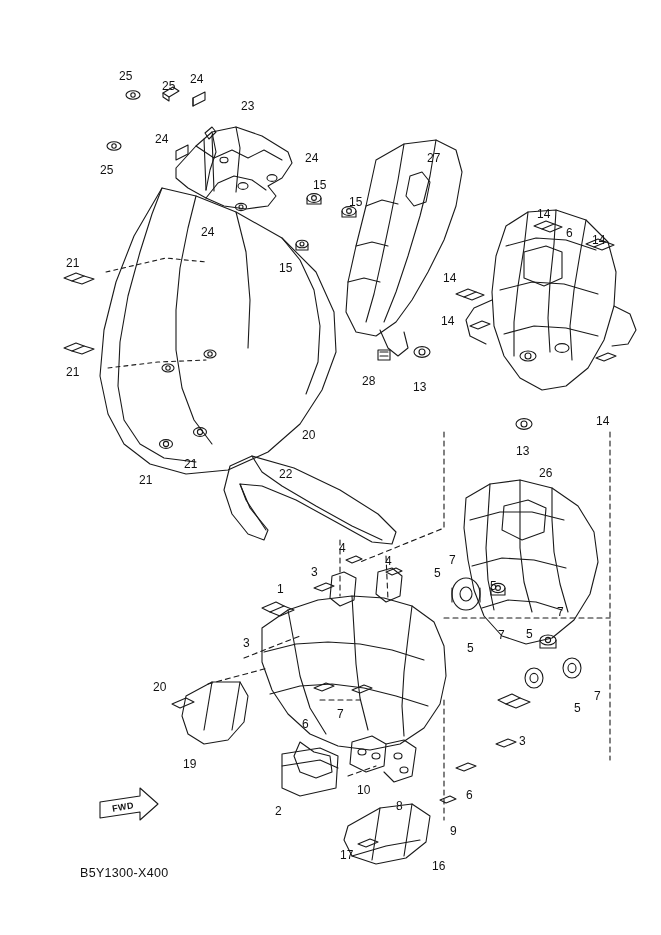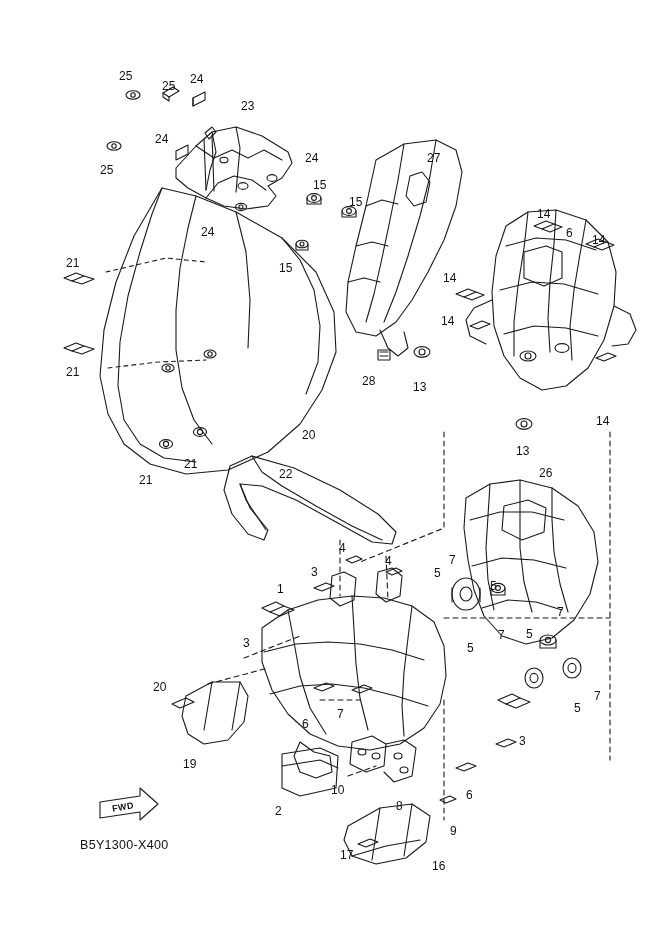--- a/index.html
+++ b/index.html
@@ -2,21 +2,21 @@
 <html><head>
 <meta charset="utf-8">
 <style>
   html,body{margin:0;padding:0;background:#ffffff;}
   body{width:661px;height:935px;position:relative;overflow:hidden;
        font-family:"Liberation Sans", sans-serif;color:#000;}
   #sheet{position:absolute;inset:0;padding-left:27px;}
   svg#art{position:absolute;left:0;top:0;width:661px;height:935px;}
   .num{position:absolute;font-size:12px;line-height:12px;color:#111;
        font-family:"Liberation Sans", sans-serif;white-space:nowrap;}
-  .partcode{position:absolute;font-size:12.5px;letter-spacing:.3px;color:#111;}
+  .partcode{position:absolute;font-size:12.5px;letter-spacing:.3px;color:#111;margin-top:28px;}
   .fwdlabel{position:absolute;font-size:9px;font-weight:bold;color:#111;
             transform:rotate(-10deg);letter-spacing:.5px;}
 </style>
 </head>
 <body>
 
 <div id="sheet">
 
 <svg id="art" viewBox="0 0 661 935" xmlns="http://www.w3.org/2000/svg">
   <g fill="none" stroke="#1a1a1a" stroke-width="1.1" stroke-linejoin="round" stroke-linecap="round">
@@ -254,21 +254,21 @@
 <span class="num" style="left:498px;top:629px">7</span>
 <span class="num" style="left:526px;top:628px">5</span>
 <span class="num" style="left:467px;top:642px">5</span>
 <span class="num" style="left:594px;top:690px">7</span>
 <span class="num" style="left:574px;top:702px">5</span>
 <span class="num" style="left:153px;top:681px">20</span>
 <span class="num" style="left:302px;top:718px">6</span>
 <span class="num" style="left:337px;top:708px">7</span>
 <span class="num" style="left:519px;top:735px">3</span>
 <span class="num" style="left:183px;top:758px">19</span>
-<span class="num" style="left:331px;top:784px">10</span>
+<span class="num" style="left:357px;top:784px">10</span>
 <span class="num" style="left:396px;top:800px">8</span>
 <span class="num" style="left:466px;top:789px">6</span>
 <span class="num" style="left:275px;top:805px">2</span>
 <span class="num" style="left:450px;top:825px">9</span>
 <span class="num" style="left:340px;top:849px">17</span>
 <span class="num" style="left:432px;top:860px">16</span>
 
 <span class="fwdlabel" style="left:112px;top:802px">FWD</span>
 
 <span class="partcode" style="left:80px;top:838px">B5Y1300-X400</span>

